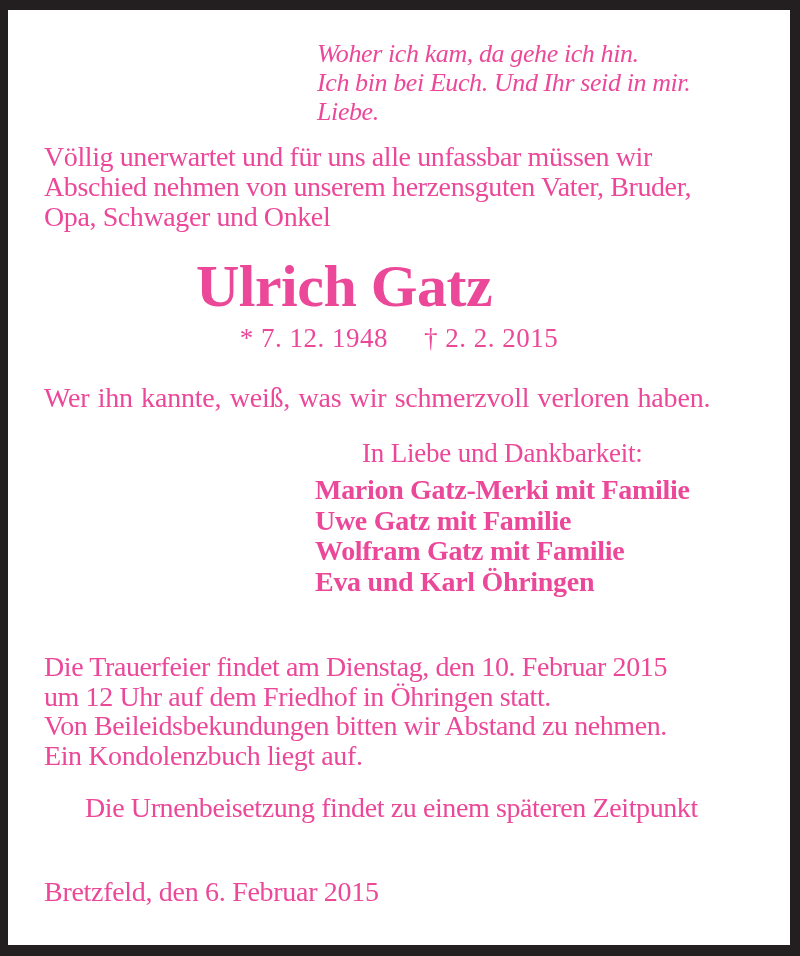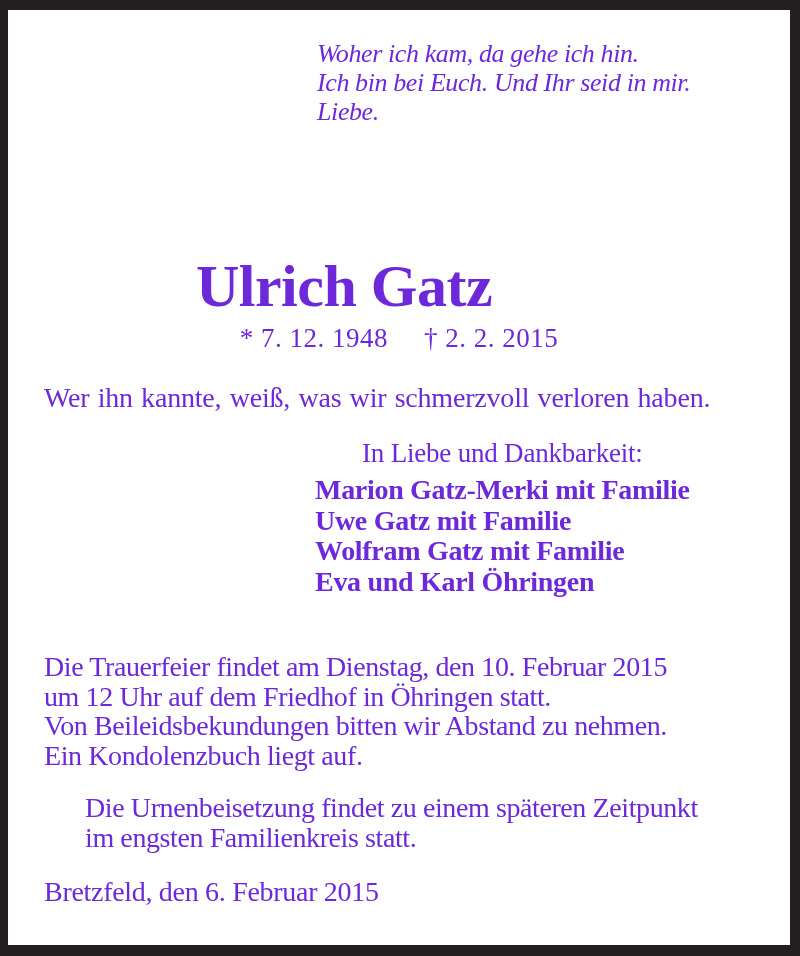--- a/index.html
+++ b/index.html
@@ -95,28 +95,33 @@
 
   .dateline {
     left: 36px; top: 866px;
     font-size: 28px;
     letter-spacing: -0.3px;
   }
 </style>
 </head>
 <body>
 
-<div class="page" style="border-color: rgb(35, 31, 32); color: #6d28d9; background: rgb(255, 255, 255);">
+<div class="page" style="border-color: rgb(35, 31, 32); color: #ec4899; background: rgb(255, 255, 255);">
 
   <div class="abs epigraph">
     <div>Woher ich kam, da gehe ich hin.</div>
     <div>Ich bin bei Euch. Und Ihr seid in mir.</div>
     <div>Liebe.</div>
   </div>
 
+  <div class="abs intro">
+    <div>Völlig unerwartet und für uns alle unfassbar müssen wir</div>
+    <div>Abschied nehmen von unserem herzensguten Vater, Bruder,</div>
+    <div>Opa, Schwager und Onkel</div>
+  </div>
 
   <div class="abs name">Ulrich Gatz</div>
 
   <div class="abs dates">
     <span>* 7. 12. 1948</span>
     <span>† 2. 2. 2015</span>
   </div>
 
   <div class="abs tribute">Wer ihn kannte, weiß, was wir schmerzvoll verloren haben.</div>
 
@@ -132,18 +137,17 @@
 
   <div class="abs funeral">
     <div>Die Trauerfeier findet am Dienstag, den 10. Februar 2015</div>
     <div>um 12 Uhr auf dem Friedhof in Öhringen statt.</div>
     <div>Von Beileidsbekundungen bitten wir Abstand zu nehmen.</div>
     <div>Ein Kondolenzbuch liegt auf.</div>
   </div>
 
   <div class="abs burial">
     <div>Die Urnenbeisetzung findet zu einem späteren Zeitpunkt</div>
-    <div>im engsten Familienkreis statt.</div>
   </div>
 
   <div class="abs dateline">Bretzfeld, den 6. Februar 2015</div>
 
 </div>
 
 </body></html>

